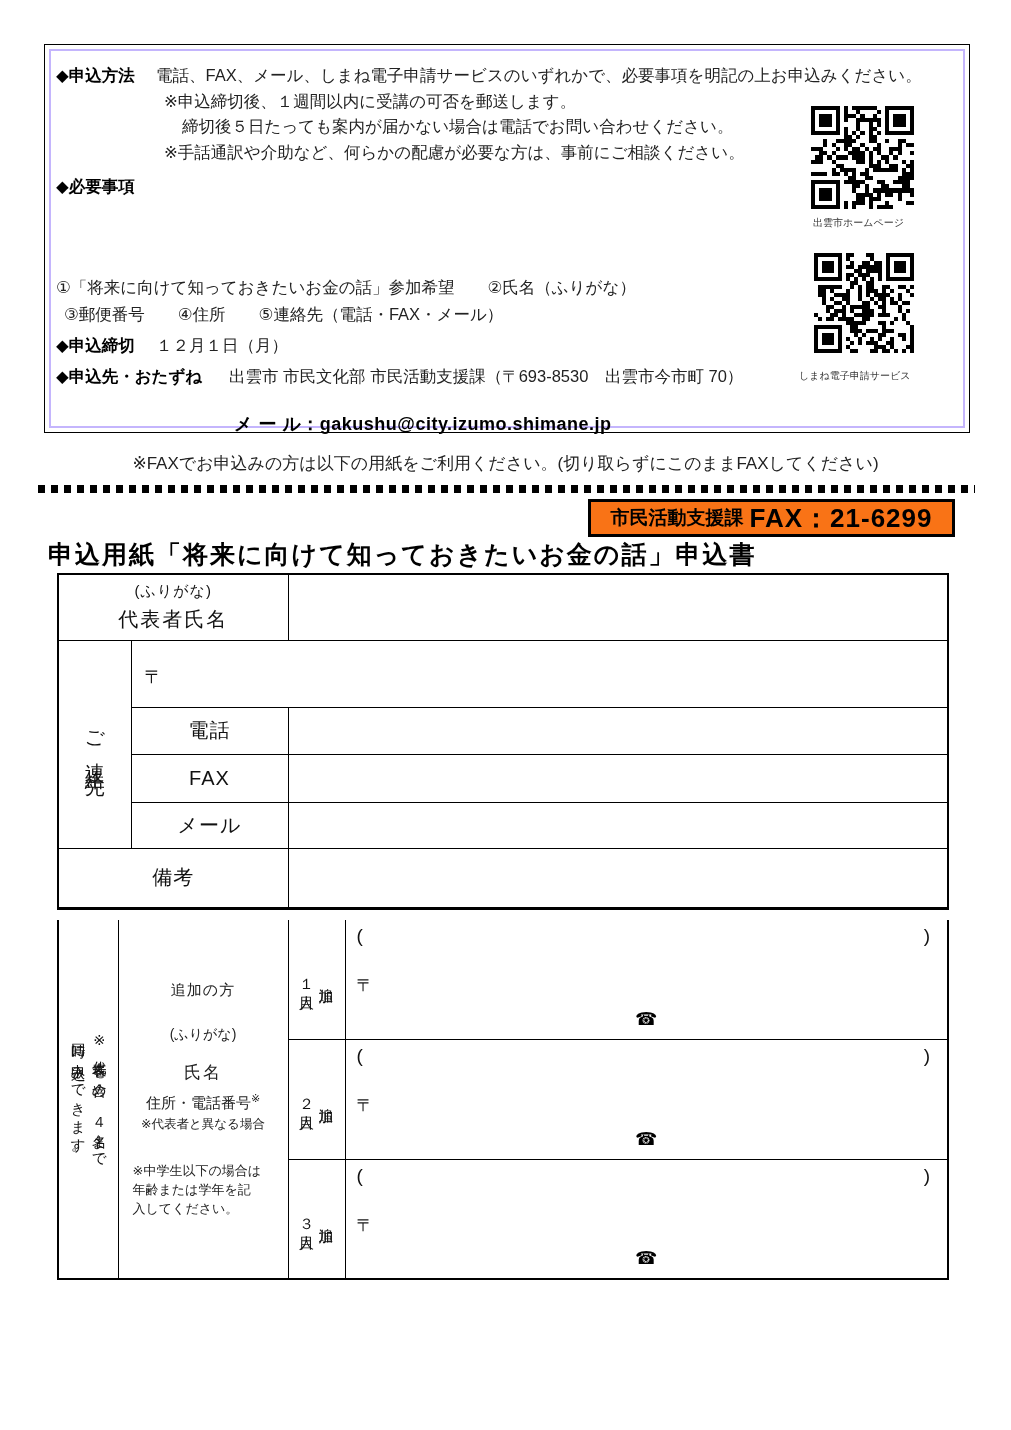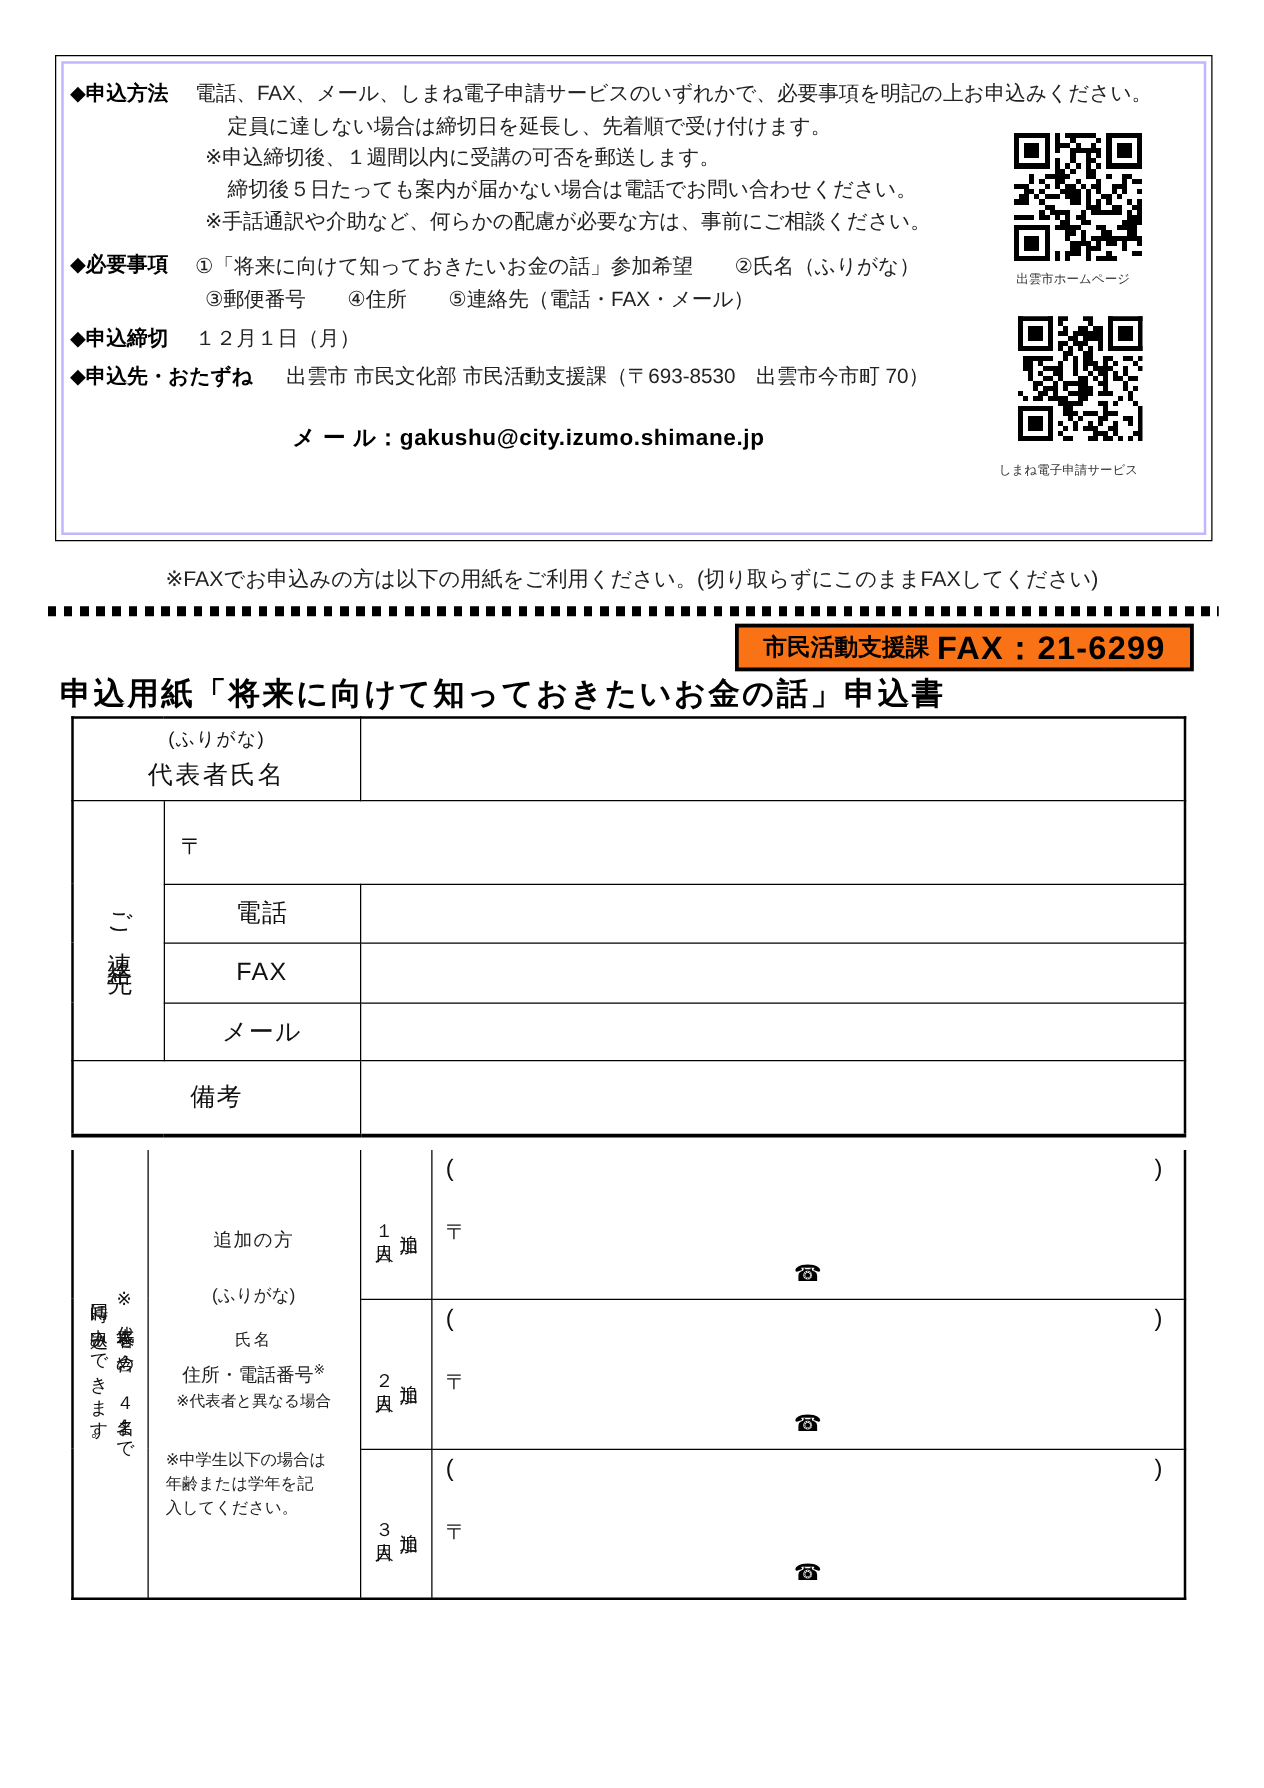--- a/index.html
+++ b/index.html
@@ -21,21 +21,21 @@
   .ib-block { display:flex; align-items:flex-start; }
   .ib-label {
     font-weight:bold; color:#000; font-size:16.5px; flex:0 0 100px;
     white-space:nowrap; line-height:25.5px;
   }
   .ib-label.wide { flex:0 0 173px; }
   .ib-lines { font-size:16.5px; line-height:25.5px; color:#222; }
   .ln { white-space:nowrap; }
   .ind1 { margin-left:8px; }
   .ind2 { margin-left:26px; }
-  .mt10 { margin-top:9px; }
+  .mt10 { margin-top:9px;flex-direction:column; }
   .mt6  { margin-top:5px; }
   .contact-lines { margin-left:178px; margin-top:22px; font-size:18px; font-weight:bold; color:#000; line-height:26px; }
   .contact-lines .ln { letter-spacing:0.5px; }
   
   .qr { position:absolute; background:#fff; }
   .qr svg { width:100%; height:100%; display:block; }
   .qr-caption { position:absolute; font-size:10px; color:#333; white-space:nowrap; }
   
   .fax-note {
     position:absolute; left:0; top:452px; width:100%;
@@ -75,21 +75,21 @@
   }
   .v-contact { font-size:20px; letter-spacing:7px; }
   .v-note { font-size:14.5px; letter-spacing:1.5px; line-height:1.45; }
   .v-person { font-size:15px; letter-spacing:1px; line-height:1.3; }
   .v-person span { display:block; }
   .center-cell { text-align:center; }
   
   .add-info { text-align:center; vertical-align:top; padding-top:50px; color:#222; }
   .add-title { font-size:15px; letter-spacing:1px; }
   .add-furi  { font-size:14px; margin-top:26px; }
-  .add-name  { font-size:13px; margin-top:17px; letter-spacing:2px; }
+  .add-name  { font-size:17px; margin-top:17px; letter-spacing:2px; }
   .add-addr  { font-size:15px; margin-top:8px; white-space:nowrap; }
   .add-addr .sup { font-size:11px; vertical-align:super; }
   .add-note1 { font-size:12.5px; margin-top:3px; white-space:nowrap; }
   .add-note2 { font-size:13px; margin-top:28px; text-align:left; padding-left:14px; line-height:19px; }
   
   .entry-cell { position:relative; }
   .entry-cell .po { position:absolute; left:11px;  top:5px;  font-size:19px; color:#111; }
   .entry-cell .pc { position:absolute; right:17px; top:5px;  font-size:19px; color:#111; }
   .entry-cell .yu { position:absolute; left:11px;  top:54px; font-size:17px; color:#111; }
   .entry-cell .ph { position:absolute; left:0; right:0; bottom:9px; text-align:center; font-size:18px; color:#000; }
@@ -97,21 +97,20 @@
 </head>
 <body>
 
 <div class="info-box">
   <div class="info-box-inner">
 
     <div class="ib-block">
       <span class="ib-label">◆申込方法</span>
       <div class="ib-lines">
         <div class="ln">電話、FAX、メール、しまね電子申請サービスのいずれかで、必要事項を明記の上お申込みください。</div>
-        <div class="ln ind2">定員に達しない場合は締切日を延長し、先着順で受け付けます。</div>
         <div class="ln ind1">※申込締切後、１週間以内に受講の可否を郵送します。</div>
         <div class="ln ind2">締切後５日たっても案内が届かない場合は電話でお問い合わせください。</div>
         <div class="ln ind1">※手話通訳や介助など、何らかの配慮が必要な方は、事前にご相談ください。</div>
       </div>
     </div>
 
     <div class="ib-block mt10">
       <span class="ib-label">◆必要事項</span>
       <div class="ib-lines" style="line-height:27px;">
         <div class="ln">①「将来に向けて知っておきたいお金の話」参加希望　　②氏名（ふりがな）</div>

